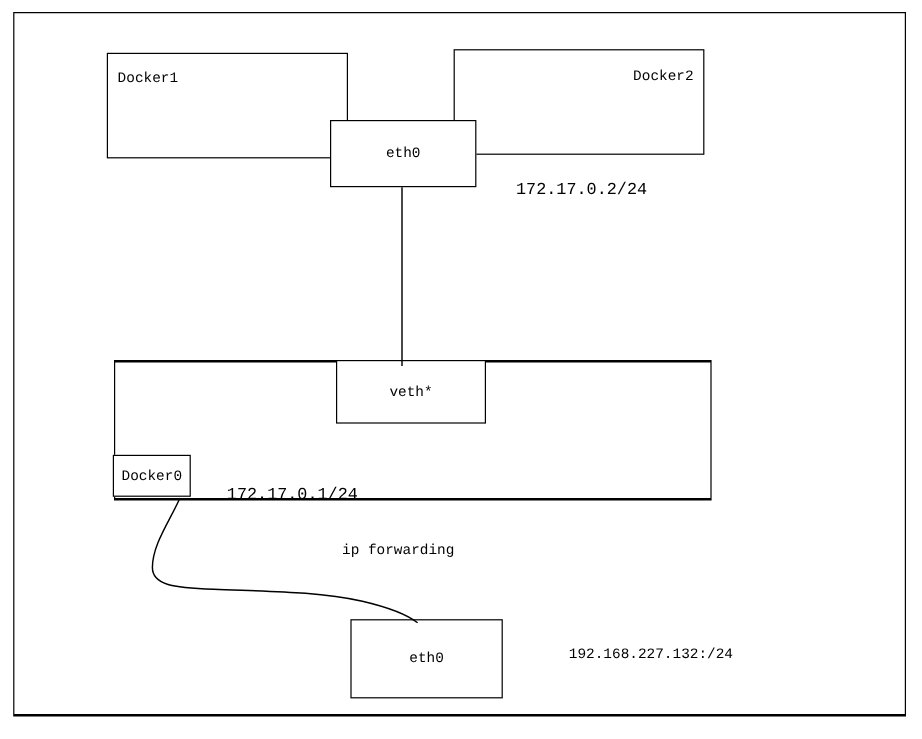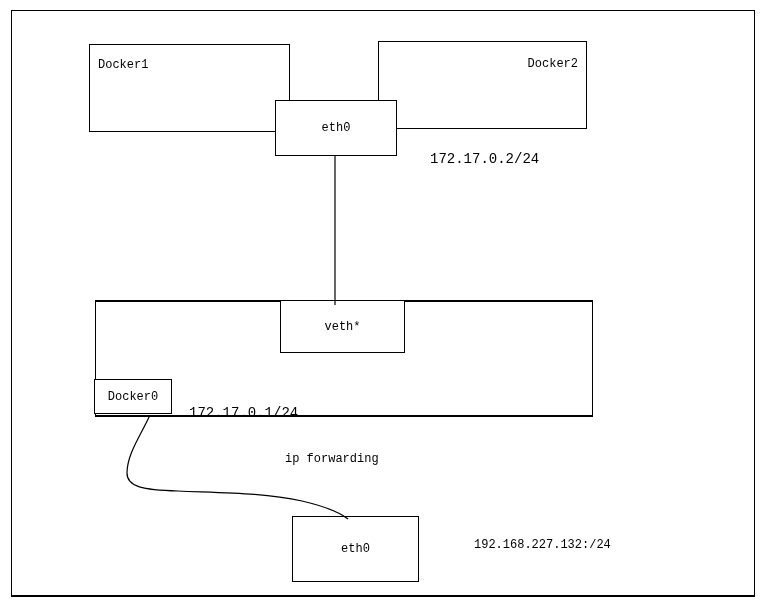--- a/index.html
+++ b/index.html
@@ -47,21 +47,21 @@
   .docker2 { left: 378px; top: 41px; width: 209px; height: 88px; }
   .docker2 .box-label { position: absolute; right: 8px; top: 16px; }
   
   .centered {
     display: flex;
     align-items: center;
     justify-content: center;
   }
   .eth0-top { left: 275px; top: 100px; width: 122px; height: 56px; }
   .veth     { left: 280px; top: 300px; width: 125px; height: 53px; }
-  .docker0  { left: 94px;  top: 379px; width: 78px;  height: 35px; align-items: center; }
+  .docker0  { left: 94px;  top: 379px; width: 65px;  height: 35px; align-items: center; }
   .eth0-bottom { left: 292px; top: 516px; width: 127px; height: 66px; }
   
   .bridge {
     left: 95px; top: 300px; width: 498px; height: 117px;
     border-width: 2px 1px;
   }
   .note {
     position: absolute;
     line-height: 1;
     white-space: pre;

